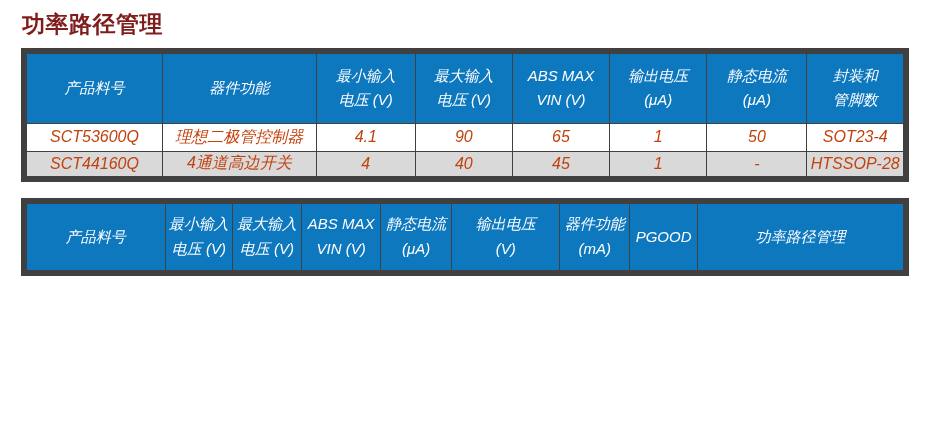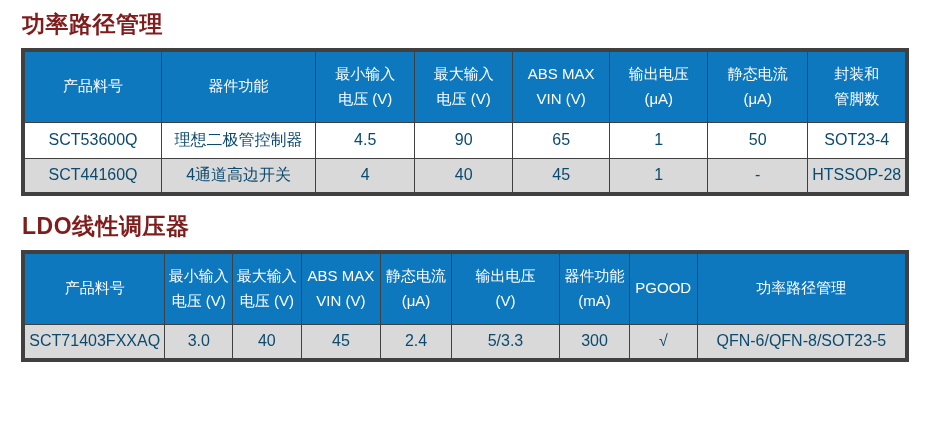--- a/index.html
+++ b/index.html
@@ -20,44 +20,45 @@
     font-weight: 700;
     color: #7f1d1d;
     line-height: 28px;
     margin: 0 0 10px 1px;
     letter-spacing: 0.5px;
   }
   .section + .section { margin-top: 16px; }
   table.spec-table {
     border-collapse: collapse;
     table-layout: fixed;
-    border: 4px solid #404040;
+    border: 6px solid #404040;
+    font-style: italic;
   }
   table.spec-table th,
   table.spec-table td {
     border: 1px solid #404040;
     text-align: center;
     vertical-align: middle;
     padding: 0 2px;
     overflow: hidden;
   }
   table.spec-table th {
     background: #0e78bf;
     color: #ffffff;
     font-weight: 400;
     font-size: 15px;
     height: 72px;
     line-height: 1.65;
     white-space: pre-line;
   }
   table.spec-table td {
     background: #ffffff;
-    color: #0c4a6e;
+    color: #c2410c;
     font-size: 16px;
-    height: 36px;
+    height: 28px;
     white-space: nowrap;
   }
   table.spec-table tr.alt td { background: #d9d9d9; }
 </style>
 </head>
 <body>
 
 <div class="page">
 
   <div class="section">
@@ -88,21 +89,21 @@
             <th>静态电流
 (μA)</th>
             <th>封装和
 管脚数</th>
           </tr>
         </thead>
         <tbody>
           <tr>
             <td>SCT53600Q</td>
             <td>理想二极管控制器</td>
-            <td>4.5</td>
+            <td>4.1</td>
             <td>90</td>
             <td>65</td>
             <td>1</td>
             <td>50</td>
             <td>SOT23-4</td>
           </tr>
           <tr class="alt">
             <td>SCT44160Q</td>
             <td>4通道高边开关</td>
             <td>4</td>
@@ -110,21 +111,20 @@
             <td>45</td>
             <td>1</td>
             <td>-</td>
             <td>HTSSOP-28</td>
           </tr>
         </tbody>
       </table>
   </div>
 
   <div class="section">
-    <h2 class="section-title">LDO线性调压器</h2>
     <table class="spec-table">
         <colgroup>
           <col style="width: 142px;">
           <col style="width: 68px;">
           <col style="width: 69px;">
           <col style="width: 80px;">
           <col style="width: 71px;">
           <col style="width: 109px;">
           <col style="width: 70px;">
           <col style="width: 68px;">
@@ -143,28 +143,17 @@
 (μA)</th>
             <th>输出电压
 (V)</th>
             <th>器件功能
 (mA)</th>
             <th>PGOOD</th>
             <th>功率路径管理</th>
           </tr>
         </thead>
         <tbody>
-          <tr class="alt">
-            <td>SCT71403FXXAQ</td>
-            <td>3.0</td>
-            <td>40</td>
-            <td>45</td>
-            <td>2.4</td>
-            <td>5/3.3</td>
-            <td>300</td>
-            <td>√</td>
-            <td>QFN-6/QFN-8/SOT23-5</td>
-          </tr>
         </tbody>
       </table>
   </div>
 
 </div>
 
 </body></html>

